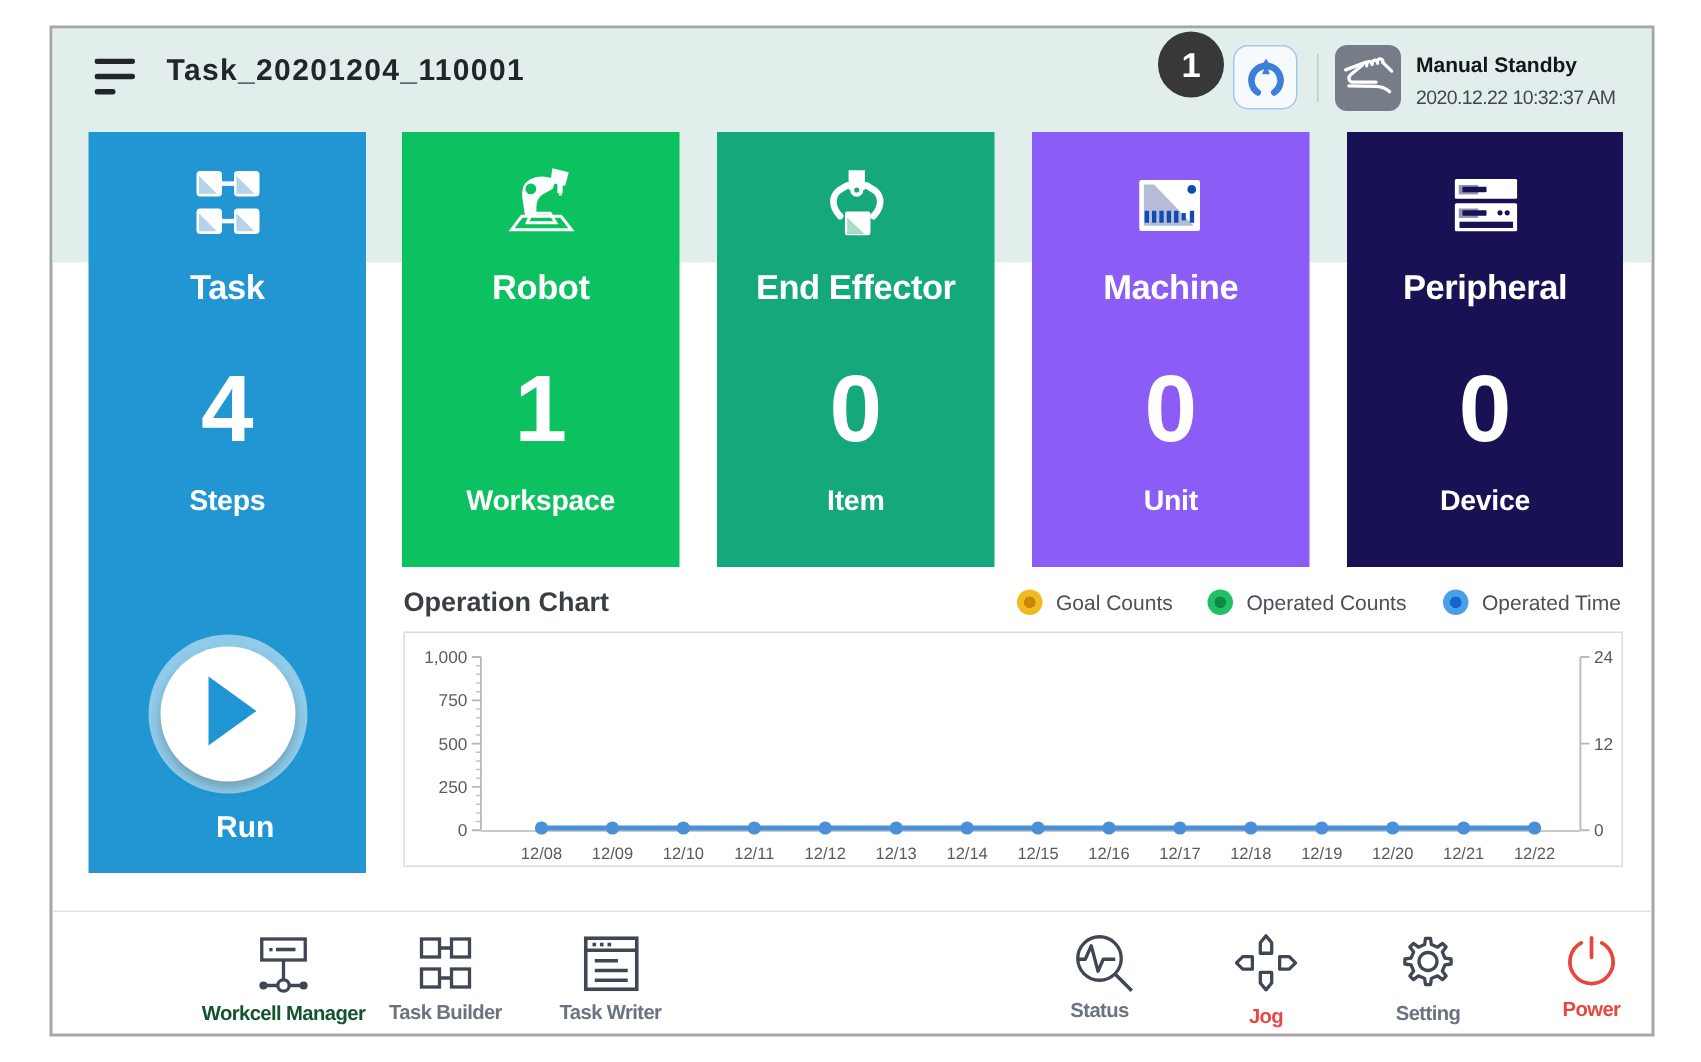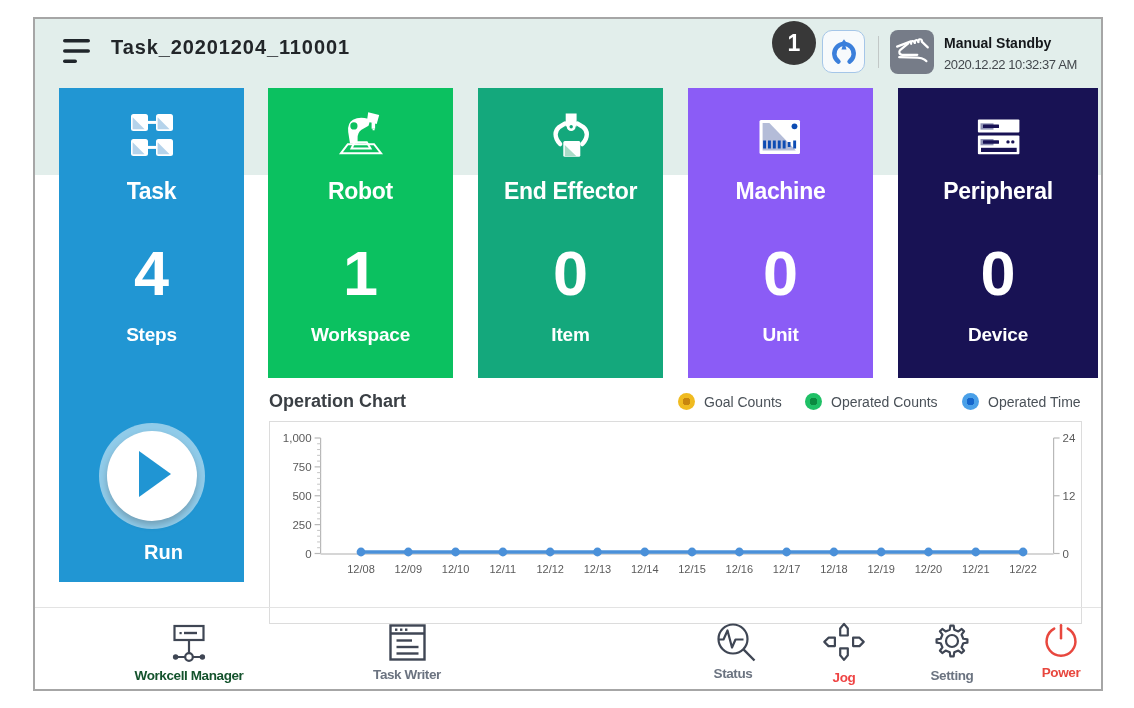--- a/index.html
+++ b/index.html
@@ -19,31 +19,31 @@
   
   .card { position:absolute; top:69px; width:185px; height:290px; color:#fff; text-align:center; }
   .card .icon { position:absolute; top:24px; left:50%; margin-left:-23px; width:46px; height:46px; }
   .card .lbl { position:absolute; top:90px; width:100%; font-size:23px; line-height:27px; font-weight:bold; letter-spacing:-0.3px; }
   .card .num { position:absolute; top:149px; width:100%; font-size:63px; line-height:72px; font-weight:bold; }
   .card .sub { position:absolute; top:235px; width:100%; font-size:19px; line-height:23px; font-weight:bold; letter-spacing:-0.2px; }
   #c1 { left:24px; background:#2196d3; height:494px; }
   #c2 { left:233px; background:#0bc160; }
   #c3 { left:443px; background:#14a87c; }
   #c4 { left:653px; background:#8b5cf6; }
-  #c5 { left:863px; width:200px; background:#181254; }
+  #c5 { left:863px; width:184px; background:#181254; }
   .runwrap { position:absolute; left:0; top:0px; width:100%; height:100%; }
   .runring { position:absolute; left:39.5px; top:335px; width:106px; height:106px; border-radius:50%; background:rgba(255,255,255,0.5); }
   .runcirc { position:absolute; left:47.5px; top:343px; width:90px; height:90px; border-radius:50%; background:#ffffff; box-shadow:0 4px 7px rgba(0,0,0,0.22); }
   .runtri { position:absolute; left:80px; top:363px; width:0; height:0; border-left:32px solid #2095d3; border-top:23px solid transparent; border-bottom:23px solid transparent; }
   .runlbl { position:absolute; left:12px; top:453px; width:100%; text-align:center; font-size:20px; font-weight:bold; color:#fff; }
   
   .opchart-title { position:absolute; left:234px; top:372px; font-size:18px; font-weight:bold; color:#3a3f44; }
   .legend { position:absolute; top:374px; font-size:14px; color:#4a5158; }
   .legend .dot { display:inline-block; width:17px; height:17px; border-radius:50%; vertical-align:-3.5px; margin-right:9px; }
-  .panel { position:absolute; left:234px; top:402px; width:813px; height:203px; border:1px solid #dcdcdc; background:#fff; }
+  .panel { position:absolute; left:234px; top:402px; width:813px; height:157px; border:1px solid #dcdcdc; background:#fff; }
   
   .navsep { position:absolute; left:0; top:588px; width:100%; height:1px; background:#e3e3e3; }
   .nav-item { position:absolute; top:603px; width:120px; text-align:center; }
   .nav-item .nlabel { margin-top:4px; font-size:13.5px; letter-spacing:-0.4px; font-weight:bold; color:#6b7380; }
   .nav-item svg { display:block; margin:0 auto; }
 </style>
 </head>
 <body>
 <div class="page">
   <div class="header"></div>
@@ -261,20 +261,33 @@
         <circle cx="17" cy="33" r="3.8" fill="#fff"></circle>
         <path d="M3.5 33 H13.2 M20.8 33 H30.5"></path>
       </g>
       <rect x="7.5" y="8" width="2.2" height="2.2" fill="#3f4654"></rect>
       <path d="M12 9 H25" stroke="#3f4654" stroke-width="2.4"></path>
       <circle cx="3.6" cy="33" r="2.7" fill="#3f4654"></circle>
       <circle cx="30.4" cy="33" r="2.7" fill="#3f4654"></circle>
     </svg>
     <div class="nlabel" style="color:#14532d;">Workcell Manager</div>
   </div>
+  <div class="nav-item" style="left:197px;width:130px;">
+    <svg width="36" height="40" viewBox="0 0 36 40" style="margin-top:1px;">
+      <g fill="none" stroke="#3f4654" stroke-width="2.2">
+        <rect x="2" y="3" width="12" height="12"></rect>
+        <path d="M14 9 H22"></path>
+        <rect x="22" y="3" width="12" height="12"></rect>
+        <rect x="2" y="23" width="12" height="12"></rect>
+        <path d="M14 29 H22"></path>
+        <rect x="22" y="23" width="12" height="12"></rect>
+      </g>
+    </svg>
+    <div class="nlabel" style="color:#6b7380;">Task Builder</div>
+  </div>
   <div class="nav-item" style="left:633px;width:130px;">
     <svg width="46" height="46" viewBox="0 0 46 46" style="margin-top:-6px;">
       <circle cx="23" cy="23" r="14.5" fill="none" stroke="#3f4654" stroke-width="2.2"></circle>
       <path d="M8.5 23.5 H13.5 L17.5 14.5 L22 31.5 L25.5 23.5 H33.5" fill="none" stroke="#3f4654" stroke-width="2.2" stroke-linejoin="round"></path>
       <path d="M33.7 33.7 L44.5 44.5" stroke="#3f4654" stroke-width="2.4"></path>
     </svg>
     <div class="nlabel" style="color:#6b7380;">Status</div>
   </div>
   <div class="nav-item" style="left:307px;width:130px;">
     <svg width="37" height="40" viewBox="0 0 37 40" style="margin-top:1px;">

